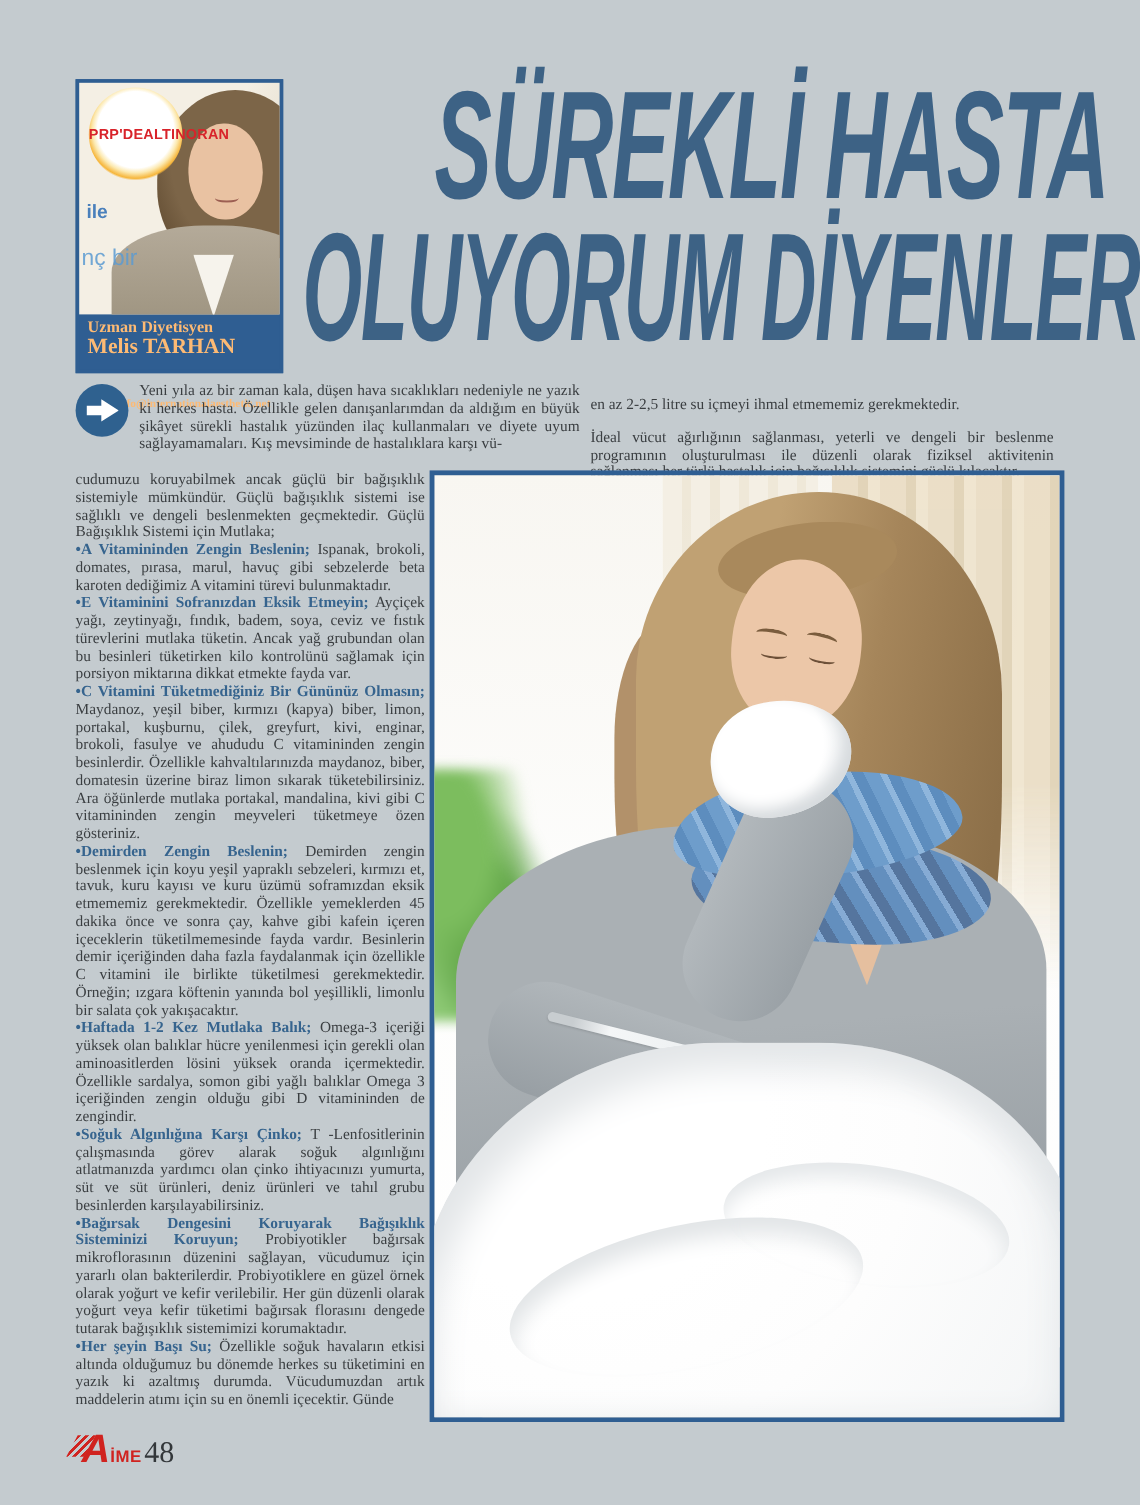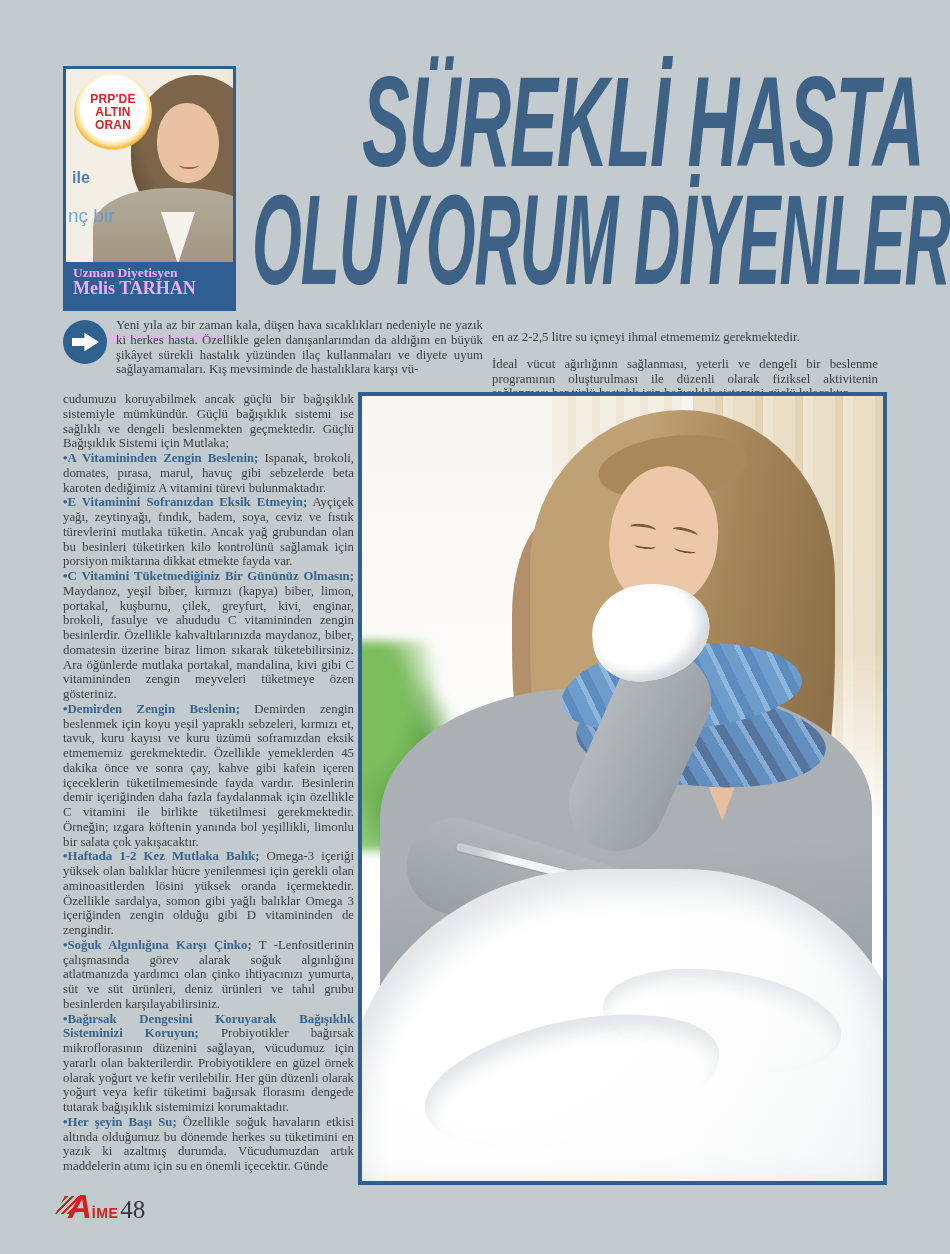--- a/index.html
+++ b/index.html
@@ -12,39 +12,39 @@
   }
   .abs { position:absolute; }
 
   
   .author-box { left:63px; top:66px; width:173px; height:245px;
     border:3px solid #2f5e92; background:#2f5e92; }
   .author-photo { position:relative; width:167px; height:193px;
     background:linear-gradient(115deg,#f4efe4 0 55%,#e9e2d4 75%,#ded4c2); overflow:hidden; }
   .badge { position:absolute; left:8px; top:4px; width:78px; height:78px;
     background:radial-gradient(circle at 50% 45%, #ffffff 0 55%, #fce9b0 62%, #f6b63c 70%, #fff0 73%);
-    border-radius:50%; display:flex; flex-direction:column; align-items:center; justify-content:center;
+    border-radius:50%; display:flex; align-items:center; justify-content:space-between;
     text-align:center; }
   .badge span { color:#d8232a; font-family:"Liberation Sans",sans-serif;
     font-weight:bold; font-size:12px; line-height:13px; letter-spacing:.2px; }
   .banner-txt { position:absolute; color:#2d6db5; font-family:"Liberation Sans",sans-serif; opacity:.85; }
   .banner-ile { left:6px; top:100px; font-size:16px; font-weight:bold; }
   .banner-nc  { left:2px; top:136px; font-size:19px; color:#5b9bd2;text-align:center; }
   .a-hair { position:absolute; right:-28px; top:6px; width:130px; height:150px;
     background:radial-gradient(ellipse at 55% 35%, #7c6548 0 60%, #6a5439 78%);
     border-radius:50% 50% 45% 45%; }
   .a-face { position:absolute; right:14px; top:34px; width:62px; height:80px;
     background:#e9c2a2; border-radius:48% 52% 50% 50%; }
   .a-smile { position:absolute; right:34px; top:92px; width:20px; height:8px;
     border-bottom:2px solid #9c5f52; border-radius:50%; }
   .a-jacket { position:absolute; right:-30px; bottom:-12px; width:170px; height:86px;
     background:linear-gradient(180deg,#b4aa99,#9d937f); border-radius:45% 45% 0 0; }
   .a-shirt { position:absolute; right:38px; bottom:-2px; width:34px; height:52px;
     background:#f6f3ec; clip-path:polygon(0 0,100% 0,50% 100%); }
-  .author-caption { width:167px; height:46px; background:#2f5e92; color:#f0abfc;
+  .author-caption { width:167px; height:46px; background:#2f5e92; color:#fdba74;
     padding:3px 6px 2px 7px; }
   .cap-line1 { font-size:13.5px; font-weight:bold; line-height:15px; }
   .cap-line2 { font-size:18px;  font-weight:bold; line-height:16px; }
   .cap-line3 { font-size:9.5px; font-weight:bold; line-height:11px;margin-top:36px; }
 
   
   .headline { font-family:"Liberation Sans",sans-serif; font-weight:bold; font-style:italic;
     color:#3d6285; white-space:nowrap; line-height:1; transform-origin:left top; letter-spacing:-2px; }
   .hl1 { left:362px; top:58px;  font-size:128px; transform:scaleX(.56); }
   .hl2 { left:252px; top:176px; font-size:128px; transform:scaleX(.50); }

